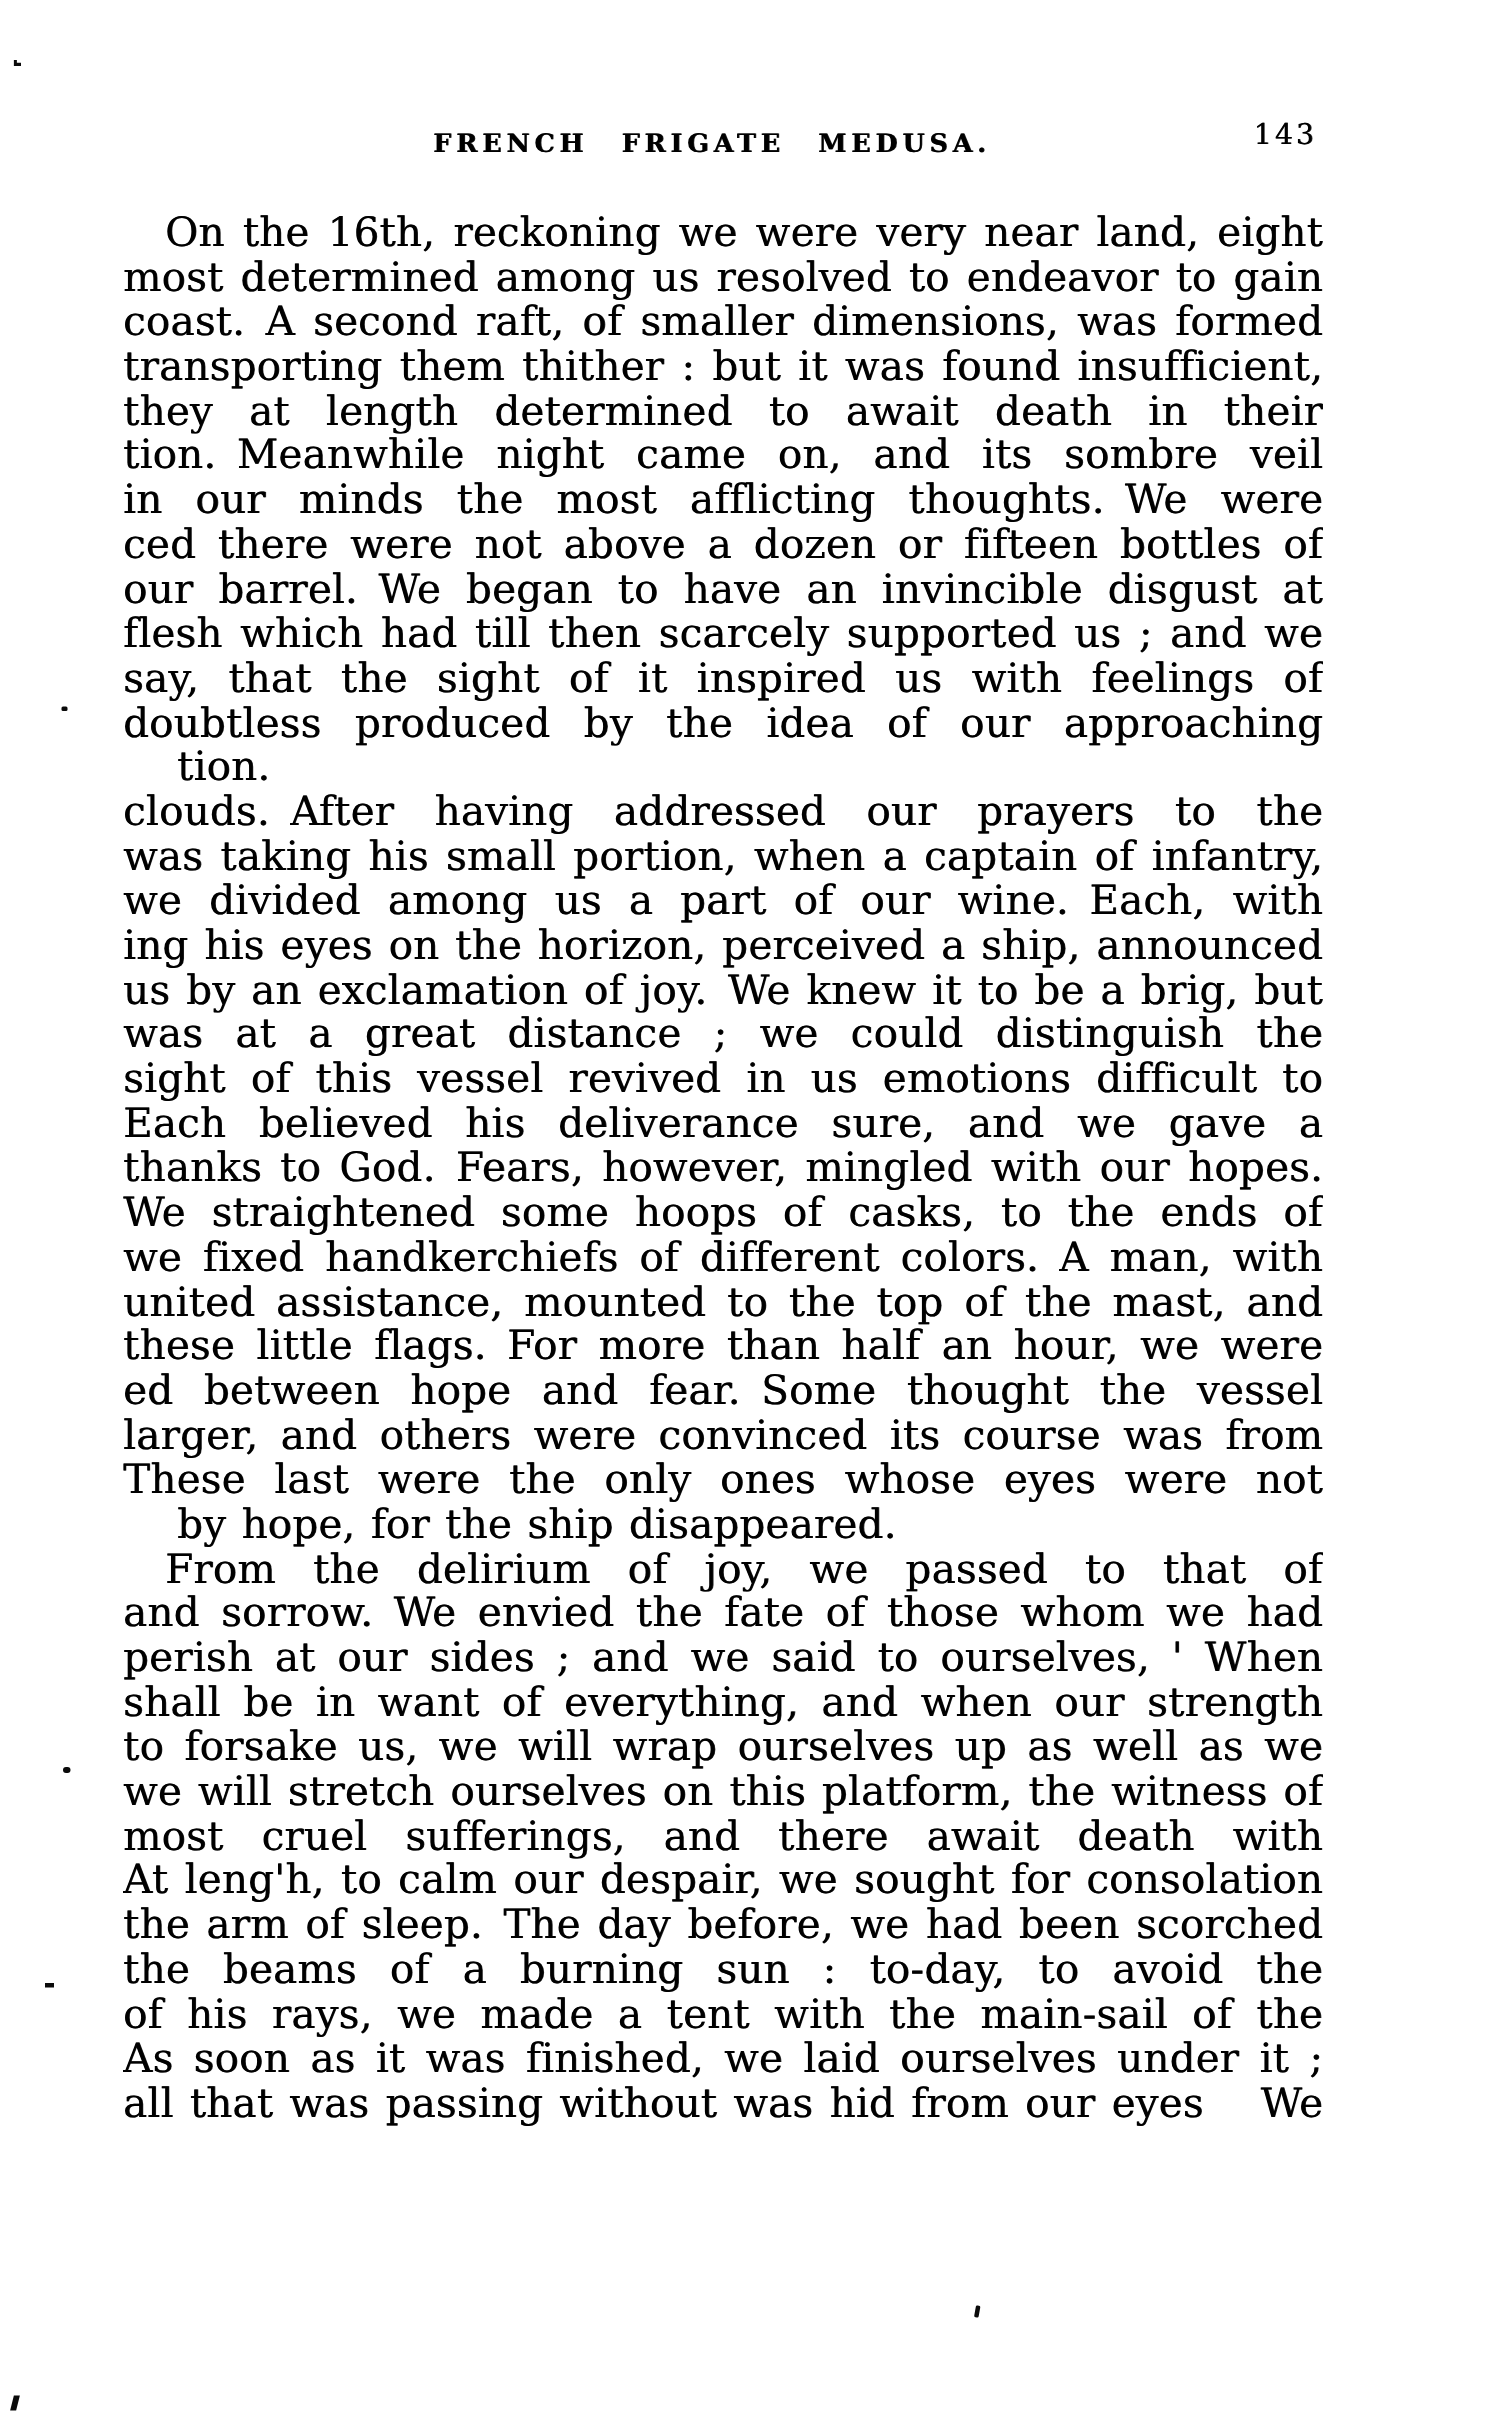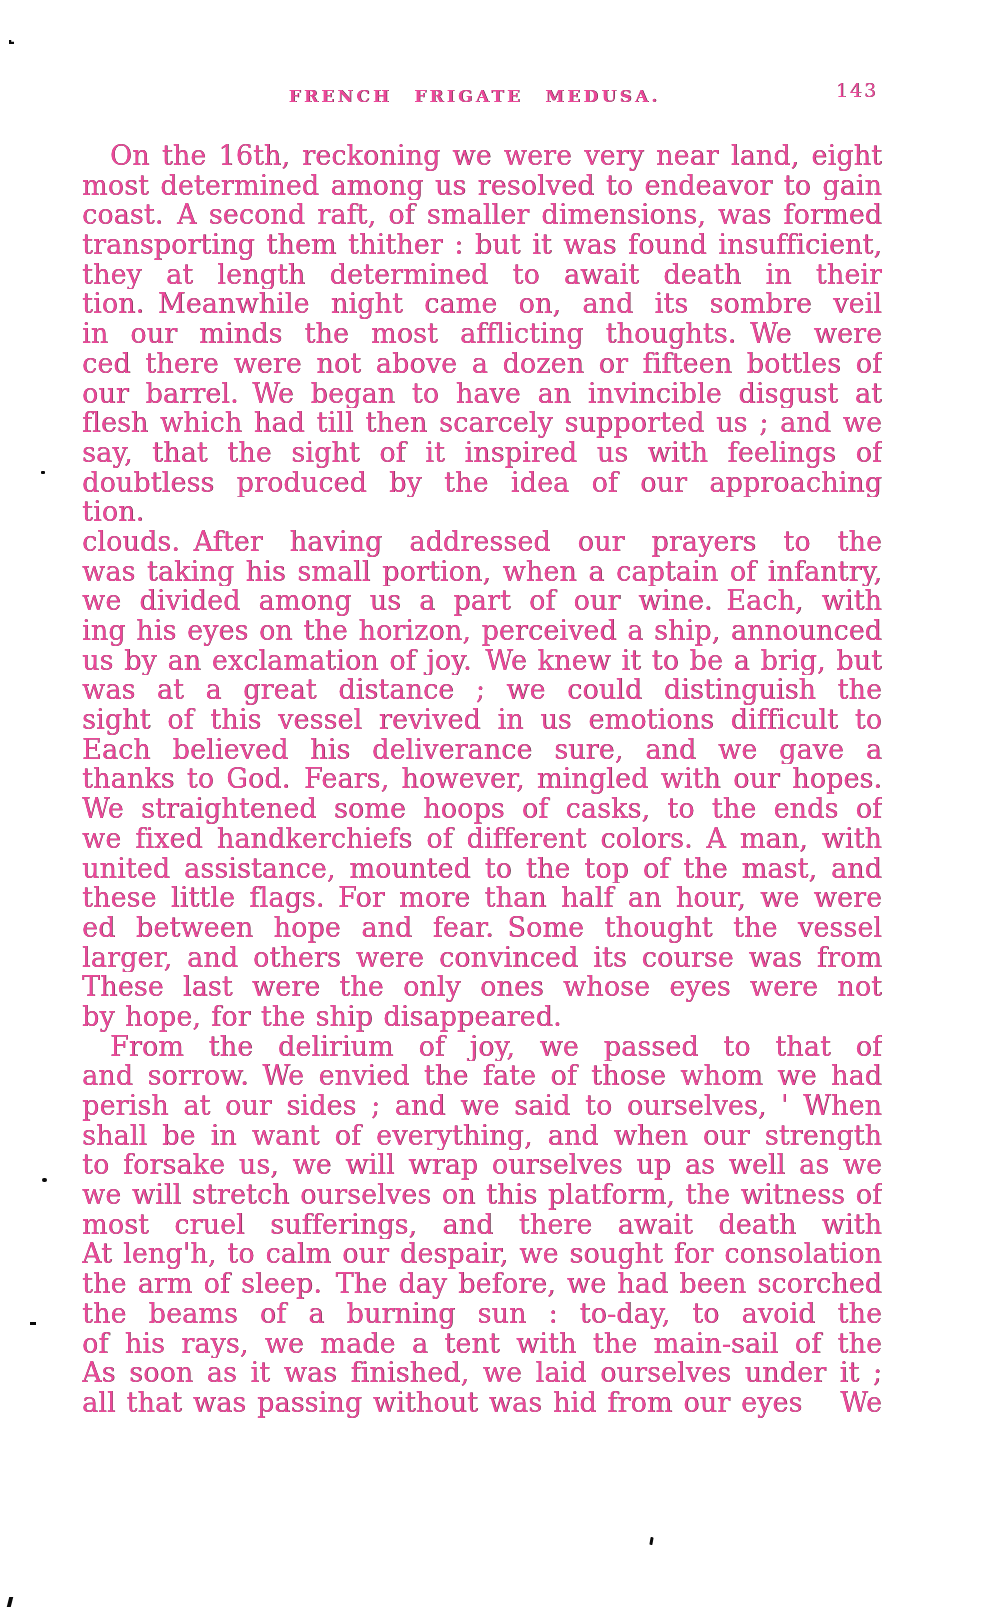--- a/index.html
+++ b/index.html
@@ -5,21 +5,21 @@
   html, body { margin: 0; padding: 0; }
   body {
     width: 1000px; height: 1612px;
     background: #ffffff;
     font-family: "DejaVu Serif", "Liberation Serif", serif;
   }
   .page {
     position: relative;
     width: 1000px; height: 1612px;
     background: #ffffff;
-    color: #ec4899;
+    color: #000000;
     overflow: hidden;
   }
   
   .running-head {
     position: absolute;
     left: 82px; top: 82px;
     width: 800px; height: 32px;
   }
   .head-title {
     position: absolute;
@@ -52,21 +52,21 @@
     text-align: justify;
     text-shadow: 0.35px 0 0 rgba(0,0,0,0.8);
   }
   .line {
     height: 29.7px;
     overflow: hidden;
     text-align: justify;
     text-align-last: justify;
   }
   .line.first { text-indent: 28px; }
-  .line.end   { text-align-last: left; }
+  .line.end   { text-align-last: left; margin-left: 36px; }
   
   .mark { position: absolute; background: #0a0a0a; }
   .mark.speck-top    { left: 9px;   top: 40px;   width: 5px; height: 4px; clip-path: polygon(0 0,45% 0,45% 45%,100% 45%,100% 100%,0 100%); }
   .mark.dot-doubtless{ left: 41px;  top: 471px;  width: 4px; height: 3px; border-radius: 1px; }
   .mark.dot-perish   { left: 42px;  top: 1178px; width: 5px; height: 4px; border-radius: 2px; }
   .mark.dash-beams   { left: 30px;  top: 1322px; width: 6px; height: 3px; }
   .mark.comma-below  { left: 650px; top: 1537px; width: 3px; height: 8px; border-radius: 1px; transform: rotate(10deg); }
   .mark.i-bottom     { left: 8px;   top: 1597px; width: 4px; height: 10px; transform: skewX(-14deg); }
 </style>
 </head>

